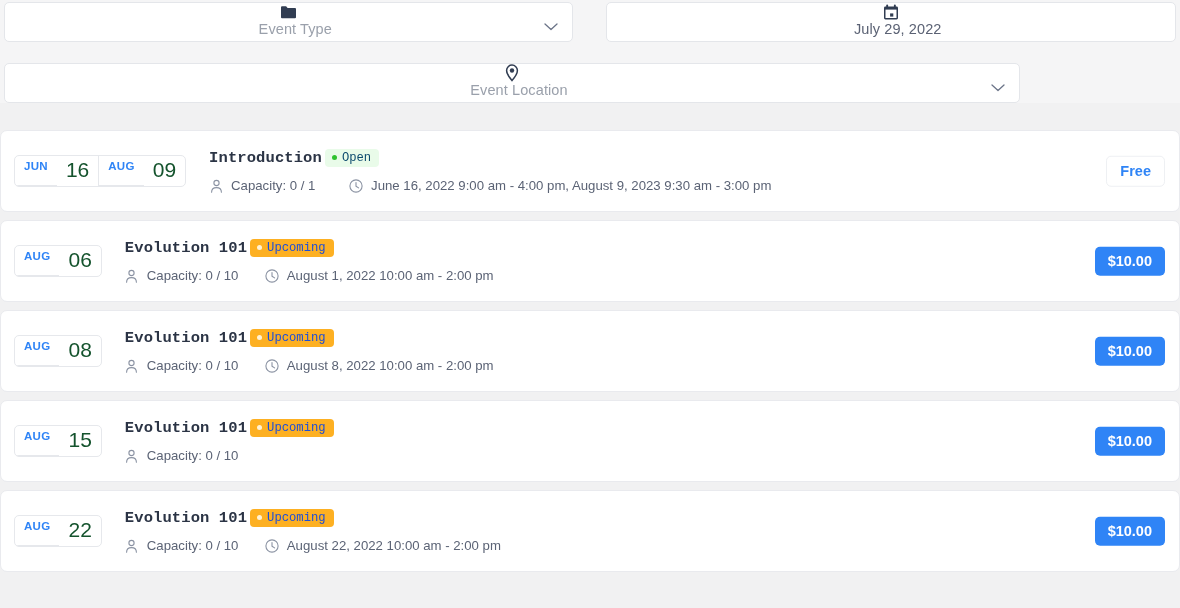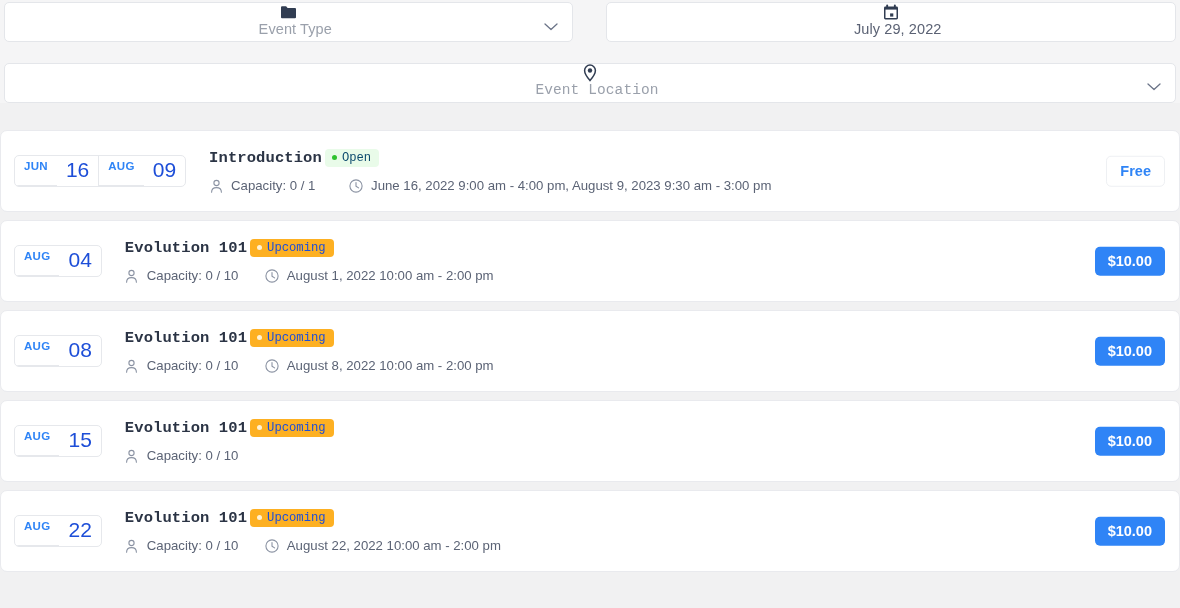--- a/index.html
+++ b/index.html
@@ -22,21 +22,21 @@
     border-radius: 5px;
     height: 40px;
     display: flex;
     align-items: center;
     padding: 0 14px;
     position: relative;
     flex-direction: column;
   }
   .field.event-type { width: 571px; }
   .field.date       { width: 573px; margin-left: 13px; }
-  .field.location   { width: 1172px; font-family: Liberation Mono, monospace; }
+  .field.location   { width: 1016px; }
 
   .field .ficon {
     width: 18px; height: 18px;
     display: flex; align-items: center; justify-content: center;
     flex: 0 0 18px;
   }
   .field .ftext {
     margin-left: 14px;
     font-size: 14.5px;
     color: #9aa0ab;
@@ -75,21 +75,21 @@
   .dcol { display: flex; flex-direction: row; }
   .dcol + .dcol { border-left: 1px solid #e6e8ec; }
   .dmon {
     font-size: 11.5px; font-weight: bold;
     color: #2f84f6; text-align: center;
     padding: 4px 9px 3px;
     letter-spacing: .3px;
     border-bottom: 1px solid #e6e8ec;
   }
   .dday {
-    font-size: 21px; color: #1d4ed8;
+    font-size: 21px; color: #14532d;
     text-align: center; padding: 3px 9px 5px;
     line-height: 1.08;
   }
 
   
   .cbody { margin-left: 23px; flex: 1 1 auto; }
   .titlerow { display: flex; align-items: center; gap: 3px; font-family: Liberation Mono, monospace; }
   .ctitle {
     font-size: 15.5px; font-weight: bold; color: #2b3445;
     letter-spacing: .1px;
@@ -236,21 +236,21 @@
          </span>
        </div>
      </div>
      <div class="price free">Free</div>
     </div>
     <div class="card">
       <div class="datebox">
        <div class="dcols">
           <div class="dcol">
        <div class="dmon">AUG</div>
-       <div class="dday">04</div>
+       <div class="dday">06</div>
      </div>
         </div>
      </div>
      <div class="cbody">
        <div class="titlerow">
          <span class="ctitle">Evolution 101</span>
          <span class="badge upcoming">
            <span class="dot"></span>
            <span>Upcoming</span>
          </span>

